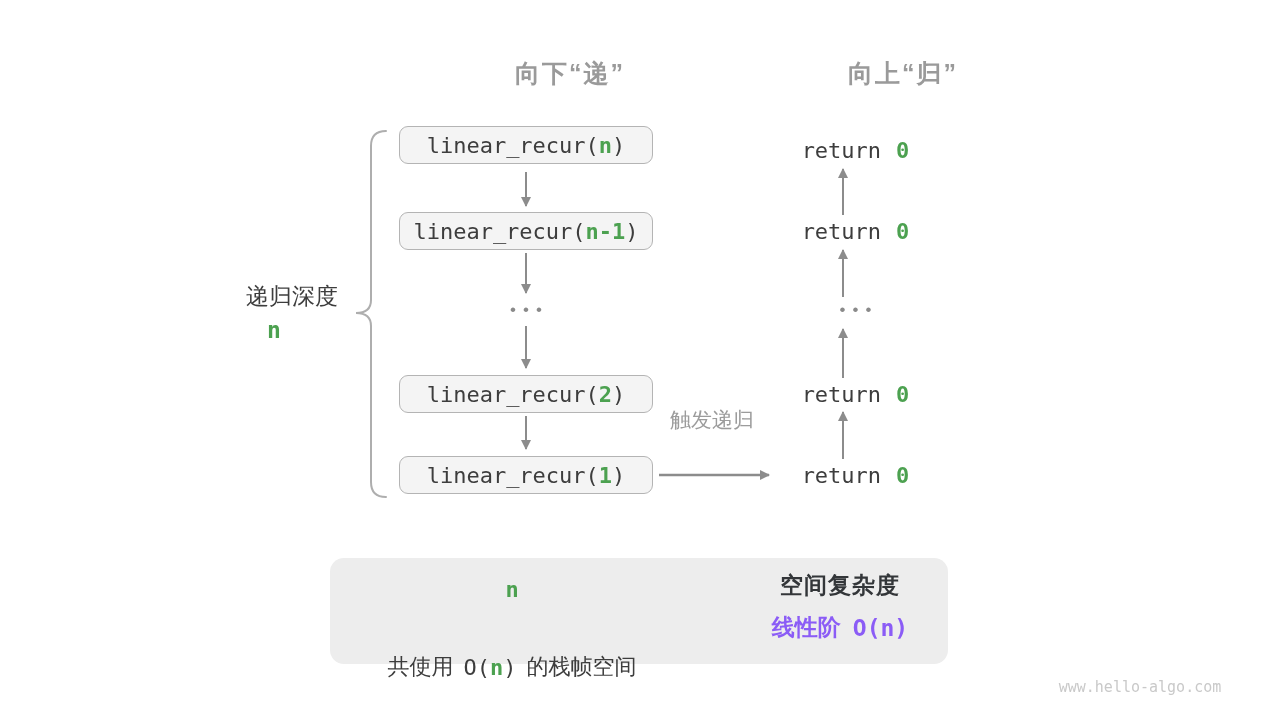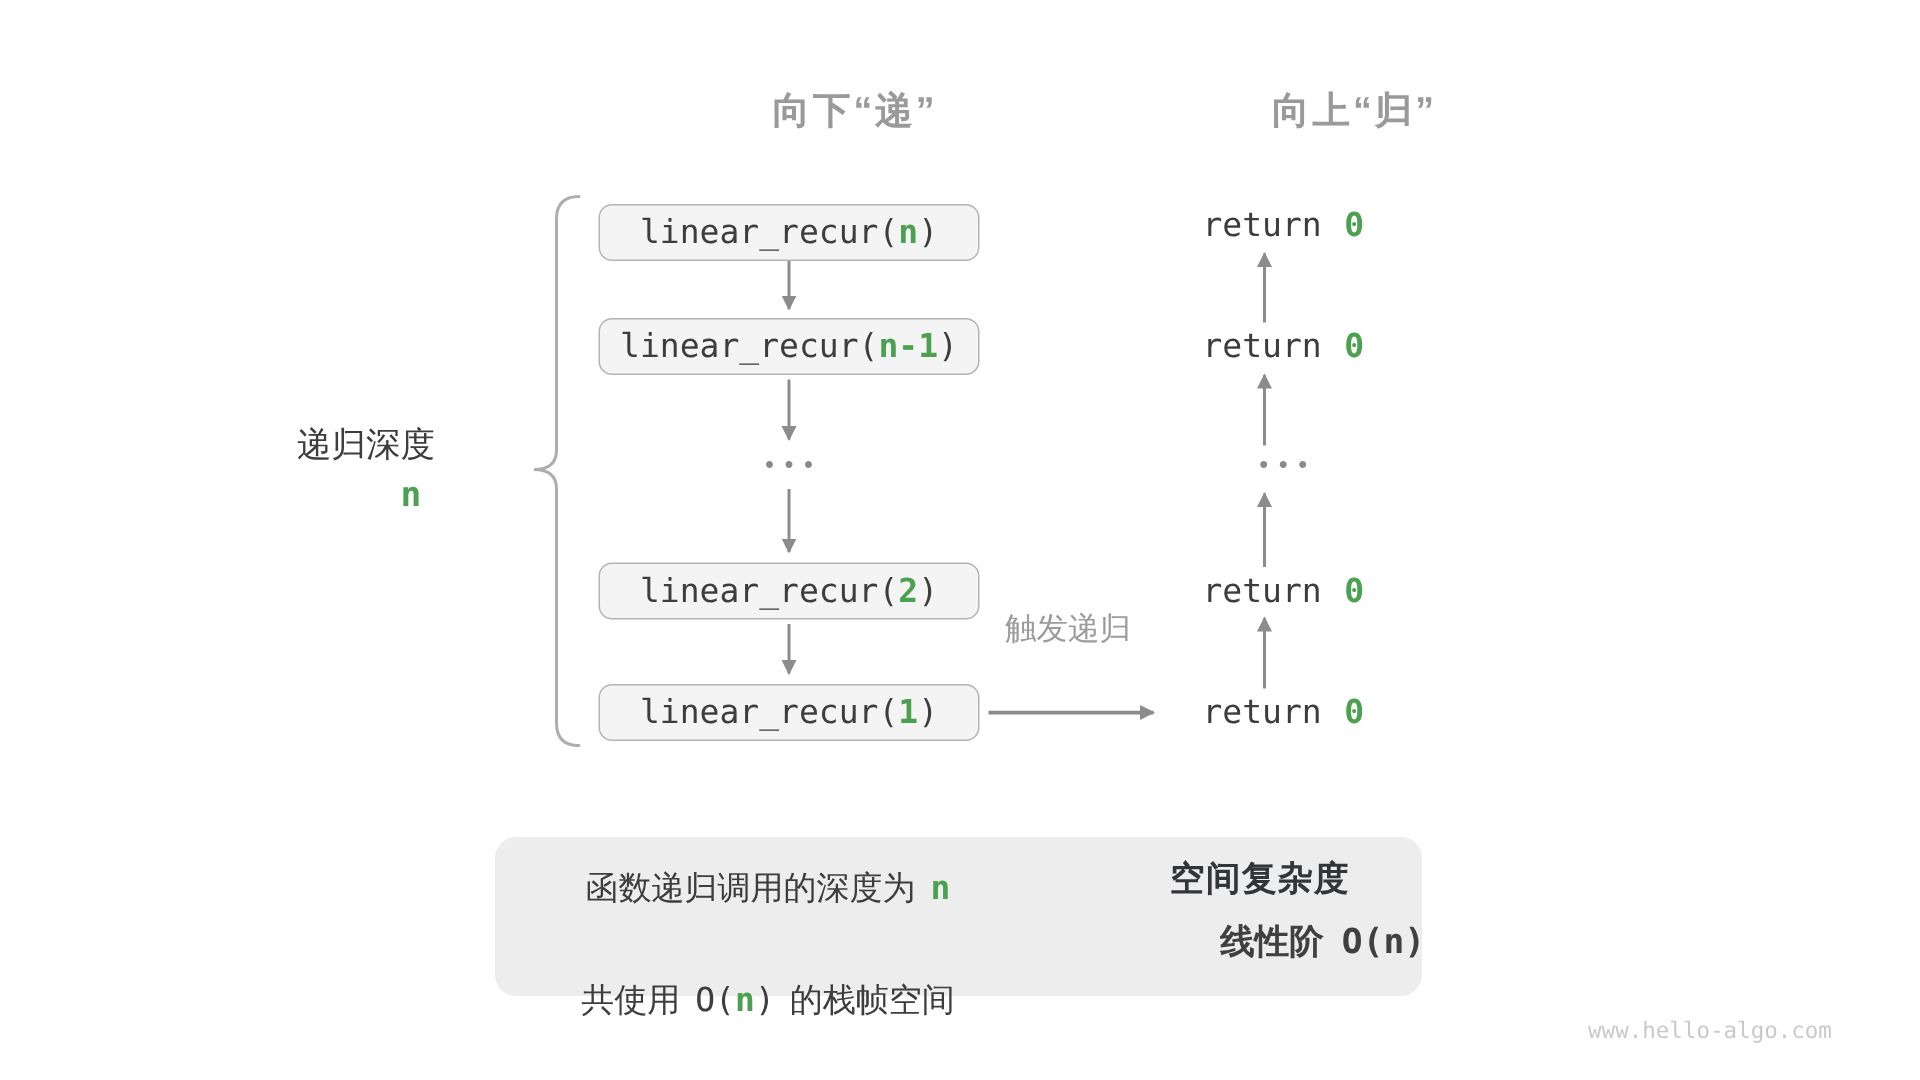--- a/index.html
+++ b/index.html
@@ -26,21 +26,21 @@
   }
   .ret .val{color:#4CA150;font-weight:700;}
   .dots{
     width:145px;height:24px;line-height:24px;text-align:center;
     color:#8A8A8A;font-size:17px;letter-spacing:7px;text-indent:7px;
   }
   .trigger{
     left:642px;width:140px;text-align:center;
     font-size:21px;font-weight:400;color:#9C9C9C;line-height:27px;
   }
-  .depth-title{left:198px;width:160px;text-align:left;font-size:23px;color:#3D3D3D;}
+  .depth-title{left:178px;width:160px;text-align:right;font-size:23px;color:#3D3D3D;}
   .depth-value{
     left:194px;width:160px;text-align:center;
     font-family:"DejaVu Sans Mono",monospace;font-size:23px;font-weight:700;color:#4CA150;
   }
   .panel{
     left:330px;top:558px;width:618px;height:106px;
     background:#EDEDED;border-radius:14px;
   }
   .sum-line{
     display:flex;align-items:center;justify-content:center;gap:10px;
@@ -48,22 +48,22 @@
   }
   .sum-left{left:351px;width:322px;}
   .sum-line .green{color:#4CA150;font-weight:700;}
   .sum-line .code{font-family:"DejaVu Sans Mono",monospace;}
   .ogroup{display:inline-flex;gap:0;}
   .sum-right-title{
     left:730px;width:220px;text-align:center;
     font-size:23px;font-weight:700;color:#333639;letter-spacing:1px;font-family:Liberation Serif, serif;
   }
   .sum-right-result{
-    left:730px;width:220px;display:flex;align-items:center;justify-content:flex-end;gap:12px;
-    font-size:23px;font-weight:700;color:#404040;
+    left:730px;width:220px;display:flex;align-items:center;justify-content:center;gap:12px;
+    font-size:23px;font-weight:700;color:#8b5cf6;
   }
   .sum-right-result .code{font-family:"DejaVu Sans Mono",monospace;font-weight:700;}
   .watermark{
     left:1040px;top:678px;width:200px;text-align:center;
     font-family:"DejaVu Sans Mono",monospace;font-size:15px;color:#C9C9C9;
   }
   svg.overlay{position:absolute;left:0;top:0;width:1280px;height:720px;pointer-events:none;}
 </style>
 </head>
 <body>
@@ -93,21 +93,21 @@
 
     <path d="M 684,603 L 710,603 L 710,591 L 732,610 L 710,629 L 710,617 L 684,617 Z" fill="#BEBEBE"></path>
   </svg>
 
   <div class="abs col-header center" style="left:385px;top:57px;">向下“递”</div>
   <div class="abs col-header center" style="left:718px;top:57px;">向上“归”</div>
 
   <div class="abs depth-title" style="top:281px;">递归深度</div>
   <div class="abs depth-value" style="top:317px;">n</div>
 
-  <div class="abs frame" style="top:136px;">
+  <div class="abs frame" style="top:126px;">
     <span><span>linear_recur(</span><span class="arg">n</span><span>)</span></span>
   </div>
   <div class="abs frame" style="top:212px;">
     <span><span>linear_recur(</span><span class="arg">n-1</span><span>)</span></span>
   </div>
   <div class="abs dots" style="left:399px;width:254px;top:298px;">•••</div>
   <div class="abs frame" style="top:375px;">
     <span><span>linear_recur(</span><span class="arg">2</span><span>)</span></span>
   </div>
   <div class="abs frame" style="top:456px;">
@@ -129,21 +129,20 @@
   </div>
   <div class="abs ret" style="top:462px;">
     <span>return</span>
       <span class="val">0</span>
   </div>
 
   <div class="abs trigger" style="top:406px;">触发递归</div>
 
   <div class="abs panel"></div>
   <div class="abs sum-line sum-left" style="top:577px;">
-    <span>函数递归调用的深度为</span>
     <span class="green code">n</span>
   </div>
   <div class="abs sum-line sum-left" style="top:652px;text-align:right;">
     <span>共使用</span>
     <span class="ogroup">
         <span class="code">O(</span>
         <span class="code green">n</span>
         <span class="code">)</span>
       </span>
     <span>的栈帧空间</span>

